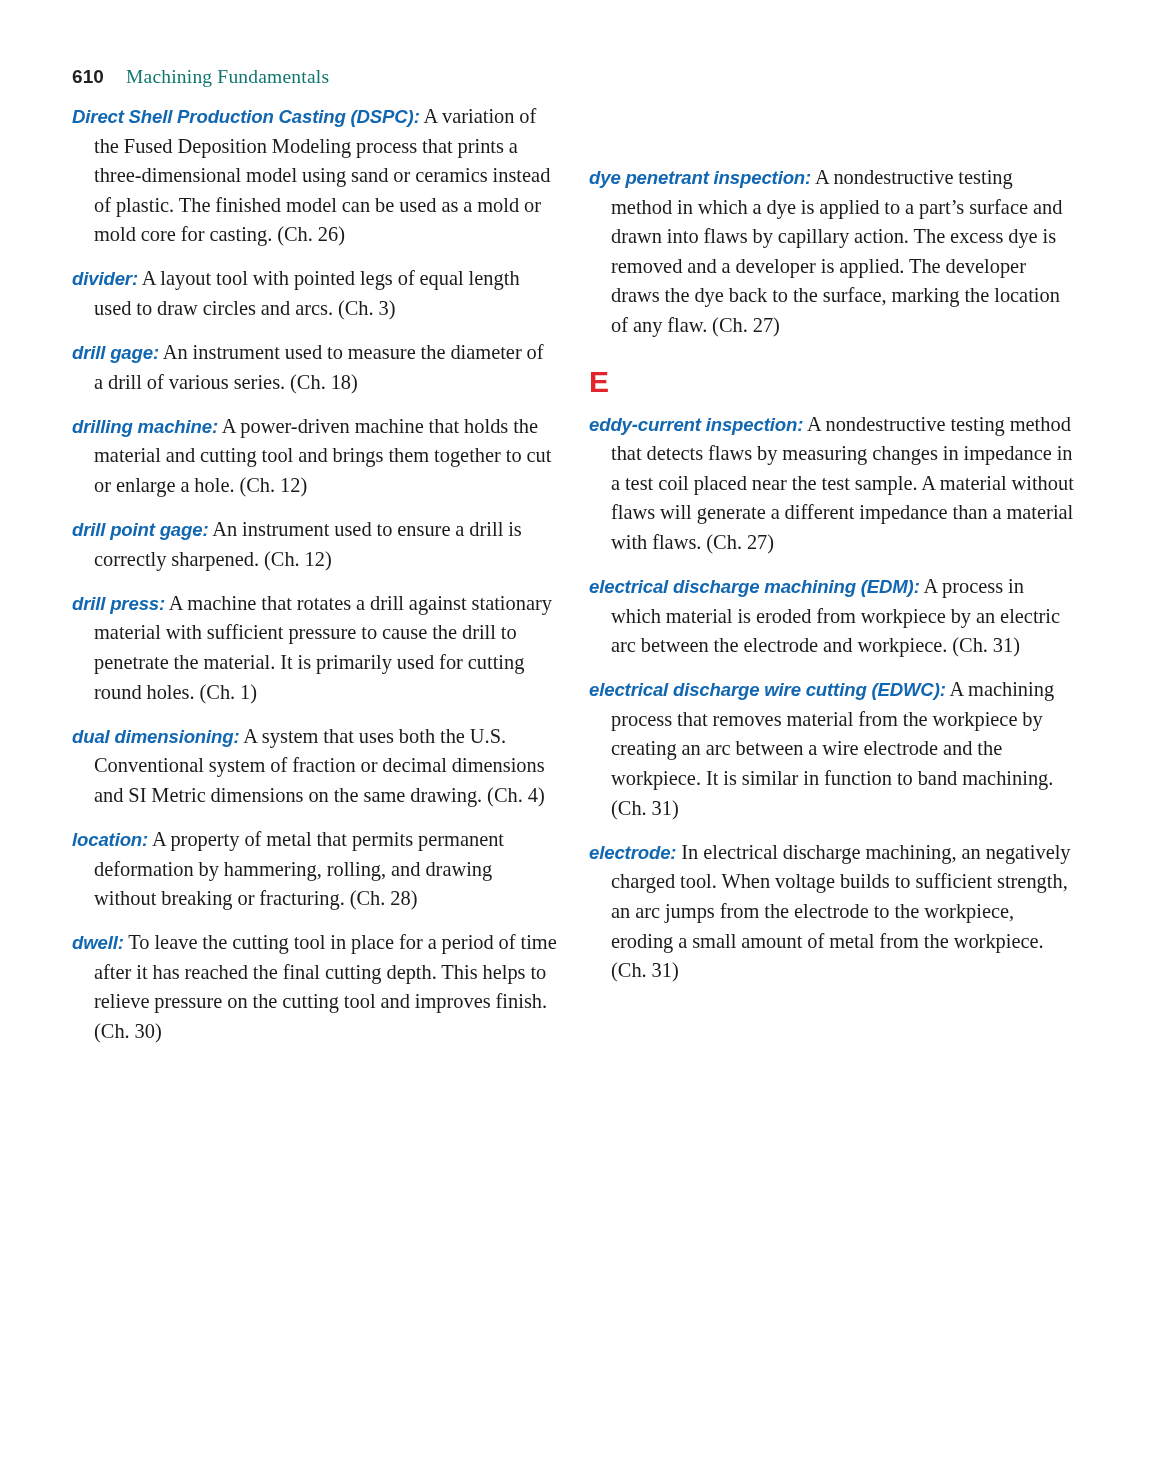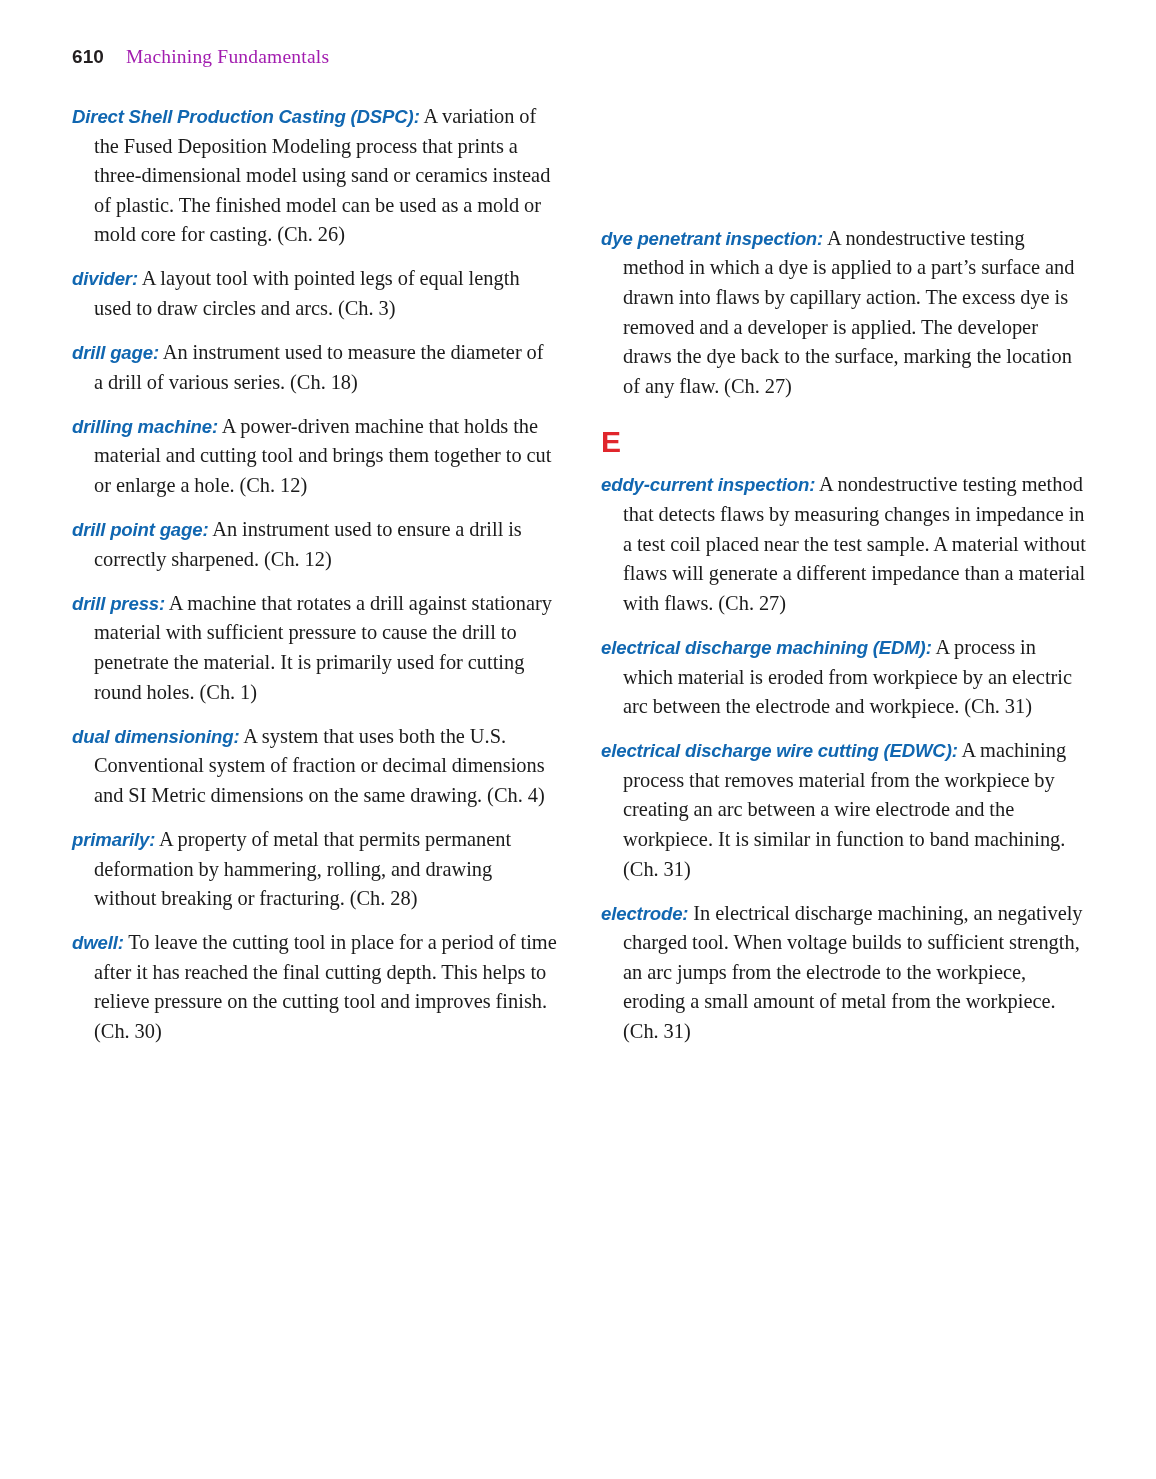--- a/index.html
+++ b/index.html
@@ -33,28 +33,29 @@
   .folio {
     font-family: "Liberation Sans", "DejaVu Sans", sans-serif;
     font-weight: bold;
     font-size: 19px;
     color: #231f20;
     letter-spacing: 0.1px;
   }
   .book-title {
     font-family: "Liberation Serif", "DejaVu Serif", serif;
     font-size: 19.5px;
-    color: #a21caf;
+    color: #0f766e;
     letter-spacing: 0.2px;
+    margin-top: 20px;
   }
   
   .columns {
     display: flex;
-    gap: 44px;
-    align-items: flex-end;
+    gap: 32px;
+    align-items: center;
   }
   .col {
     width: 485px;
     flex: 0 0 485px;
   }
   
   .entry {
     margin: 0 0 14.5px 0;
     padding-left: 22px;
     text-indent: -22px;
@@ -98,21 +99,21 @@
 
   <div class="columns">
     <div class="col" id="col-0">
         <p class="entry"><span class="term">Direct Shell Production Casting (DSPC):</span> <span class="def">A variation of the Fused Deposition Modeling process that prints a three-dimensional model using sand or ceramics instead of plastic. The finished model can be used as a mold or mold core for casting. (Ch. 26)</span></p>
         <p class="entry"><span class="term">divider:</span> <span class="def">A layout tool with pointed legs of equal length used to draw circles and arcs. (Ch. 3)</span></p>
         <p class="entry"><span class="term">drill gage:</span> <span class="def">An instrument used to measure the diameter of a drill of various series. (Ch. 18)</span></p>
         <p class="entry"><span class="term">drilling machine:</span> <span class="def">A power-driven machine that holds the material and cutting tool and brings them together to cut or enlarge a hole. (Ch. 12)</span></p>
         <p class="entry"><span class="term">drill point gage:</span> <span class="def">An instrument used to ensure a drill is correctly sharpened. (Ch. 12)</span></p>
         <p class="entry"><span class="term">drill press:</span> <span class="def">A machine that rotates a drill against stationary material with sufficient pressure to cause the drill to penetrate the material. It is primarily used for cutting round holes. (Ch. 1)</span></p>
         <p class="entry"><span class="term">dual dimensioning:</span> <span class="def">A system that uses both the U.S. Conventional system of fraction or decimal dimensions and SI Metric dimensions on the same drawing. (Ch. 4)</span></p>
-        <p class="entry"><span class="term">primarily:</span> <span class="def">A property of metal that permits permanent deformation by hammering, rolling, and drawing without breaking or fracturing. (Ch. 28)</span></p>
+        <p class="entry"><span class="term">location:</span> <span class="def">A property of metal that permits permanent deformation by hammering, rolling, and drawing without breaking or fracturing. (Ch. 28)</span></p>
         <p class="entry"><span class="term">dwell:</span> <span class="def">To leave the cutting tool in place for a period of time after it has reached the final cutting depth. This helps to relieve pressure on the cutting tool and improves finish. (Ch. 30)</span></p>
       </div>
     <div class="col" id="col-1">
         <p class="entry"><span class="term">dye penetrant inspection:</span> <span class="def">A nondestructive testing method in which a dye is applied to a part’s surface and drawn into flaws by capillary action. The excess dye is removed and a developer is applied. The developer draws the dye back to the surface, marking the location of any flaw. (Ch. 27)</span></p>
         <div class="letter-head">E</div>
         <p class="entry"><span class="term">eddy-current inspection:</span> <span class="def">A nondestructive testing method that detects flaws by measuring changes in impedance in a test coil placed near the test sample. A material without flaws will generate a different impedance than a material with flaws. (Ch. 27)</span></p>
         <p class="entry"><span class="term">electrical discharge machining (EDM):</span> <span class="def">A process in which material is eroded from workpiece by an electric arc between the electrode and workpiece. (Ch. 31)</span></p>
         <p class="entry"><span class="term">electrical discharge wire cutting (EDWC):</span> <span class="def">A machining process that removes material from the workpiece by creating an arc between a wire electrode and the workpiece. It is similar in function to band machining. (Ch. 31)</span></p>
         <p class="entry"><span class="term">electrode:</span> <span class="def">In electrical discharge machining, an negatively charged tool. When voltage builds to sufficient strength, an arc jumps from the electrode to the workpiece, eroding a small amount of metal from the workpiece. (Ch. 31)</span></p>
       </div>

